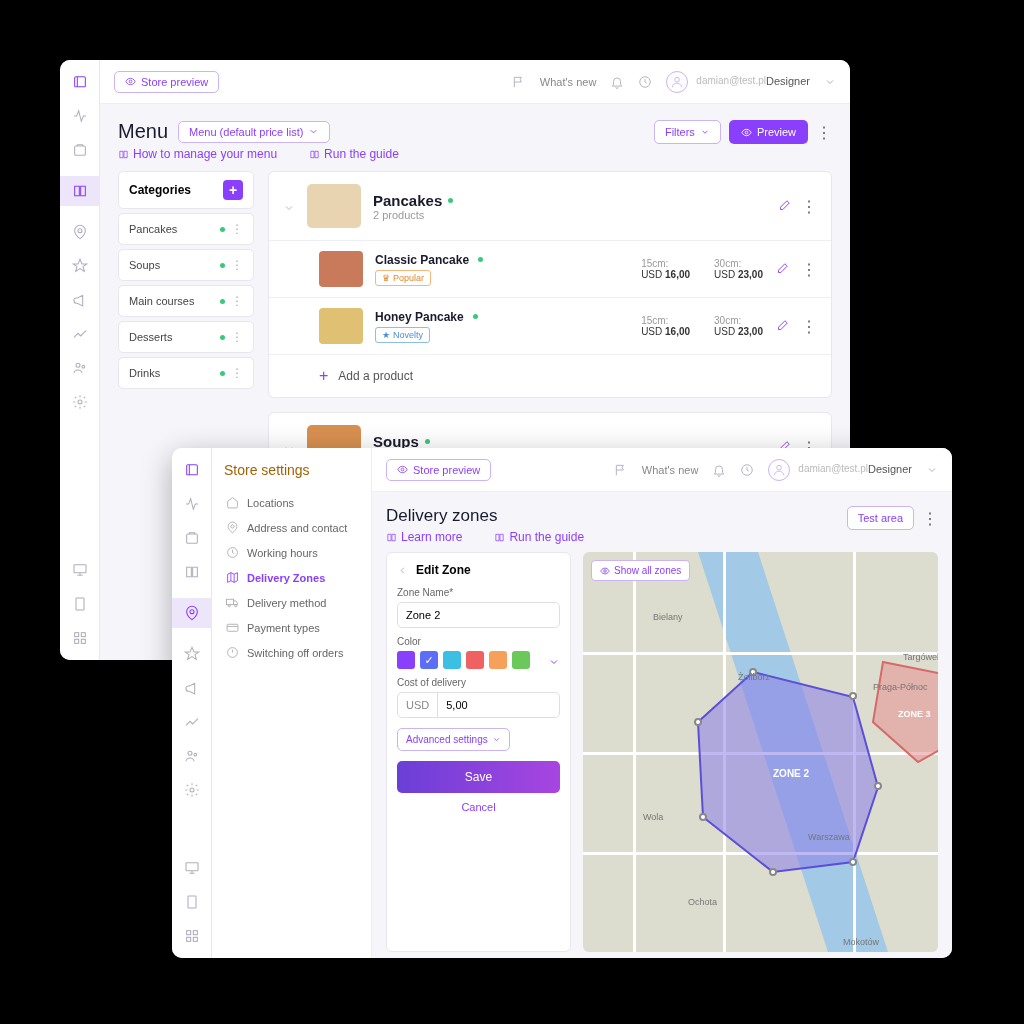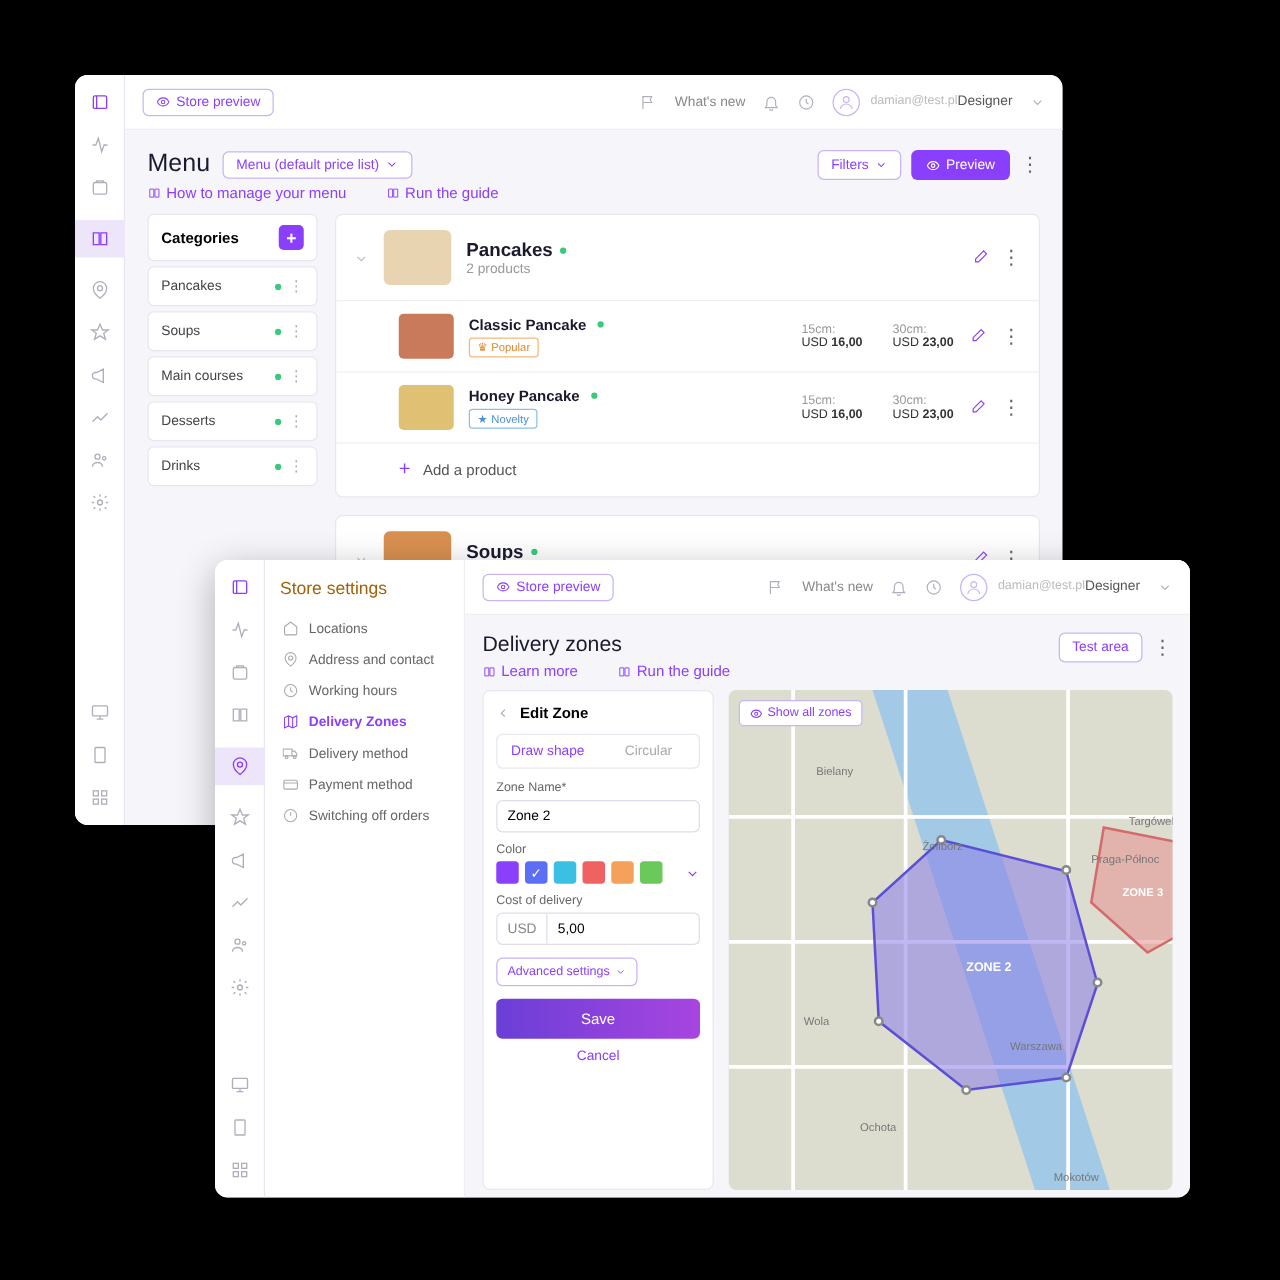--- a/index.html
+++ b/index.html
@@ -515,21 +515,21 @@
           <circle cx="6" cy="18" r="2"></circle>
           <circle cx="18" cy="18" r="2"></circle>
         </svg>
         <span>Delivery method</span>
       </div>
     <div class="setitem">
         <svg viewBox="0 0 24 24">
           <rect x="2" y="6" width="20" height="13" rx="2"></rect>
           <path d="M2 10h20"></path>
         </svg>
-        <span>Payment method</span>
+        <span>Payment types</span>
       </div>
     <div class="setitem">
         <svg viewBox="0 0 24 24">
           <circle cx="12" cy="12" r="9"></circle>
           <path d="M12 7v5"></path>
         </svg>
         <span>Switching off orders</span>
       </div>
   </div>
 
@@ -599,24 +599,20 @@
     </div>
 
     <div class="zbody">
       <div class="zform">
         <div class="zfhdr">
             <svg viewBox="0 0 24 24">
               <path d="M15 18l-6-6 6-6"></path>
             </svg>
             <span>Edit Zone</span>
           </div>
-        <div class="tabs">
-          <div class="tab active">Draw shape</div>
-          <div class="tab">Circular</div>
-        </div>
         <div class="flabel">Zone Name*</div>
         <input class="finput" value="Zone 2" style="">
         <div class="flabel">Color</div>
         <div class="colors">
           <div class="csw" style="background:#8a3ffc"></div>
           <div class="csw sel" style="background:#5b6ef5"></div>
           <div class="csw" style="background:#3bbfe3"></div>
           <div class="csw" style="background:#f06262"></div>
           <div class="csw" style="background:#f5a05b"></div>
           <div class="csw" style="background:#6bc85a"></div>

